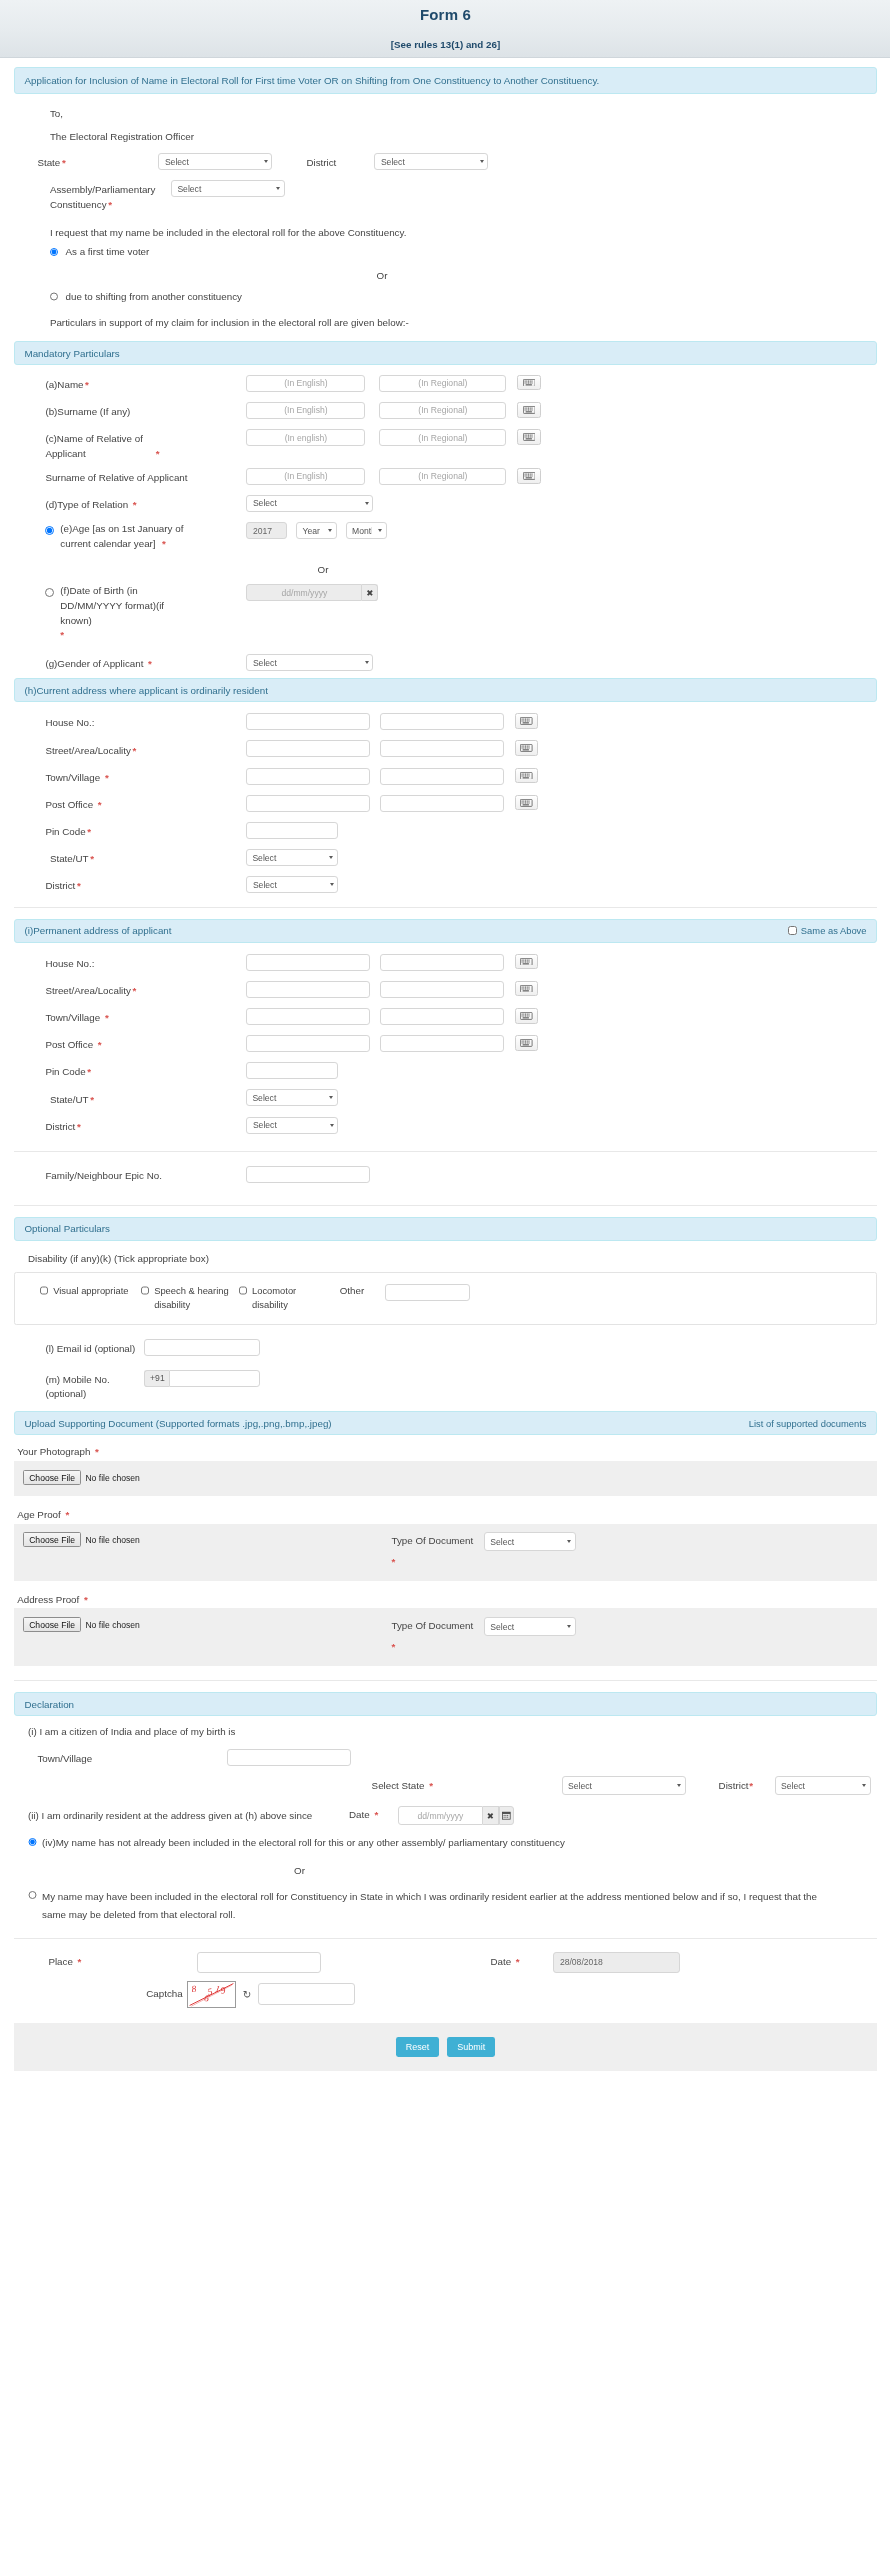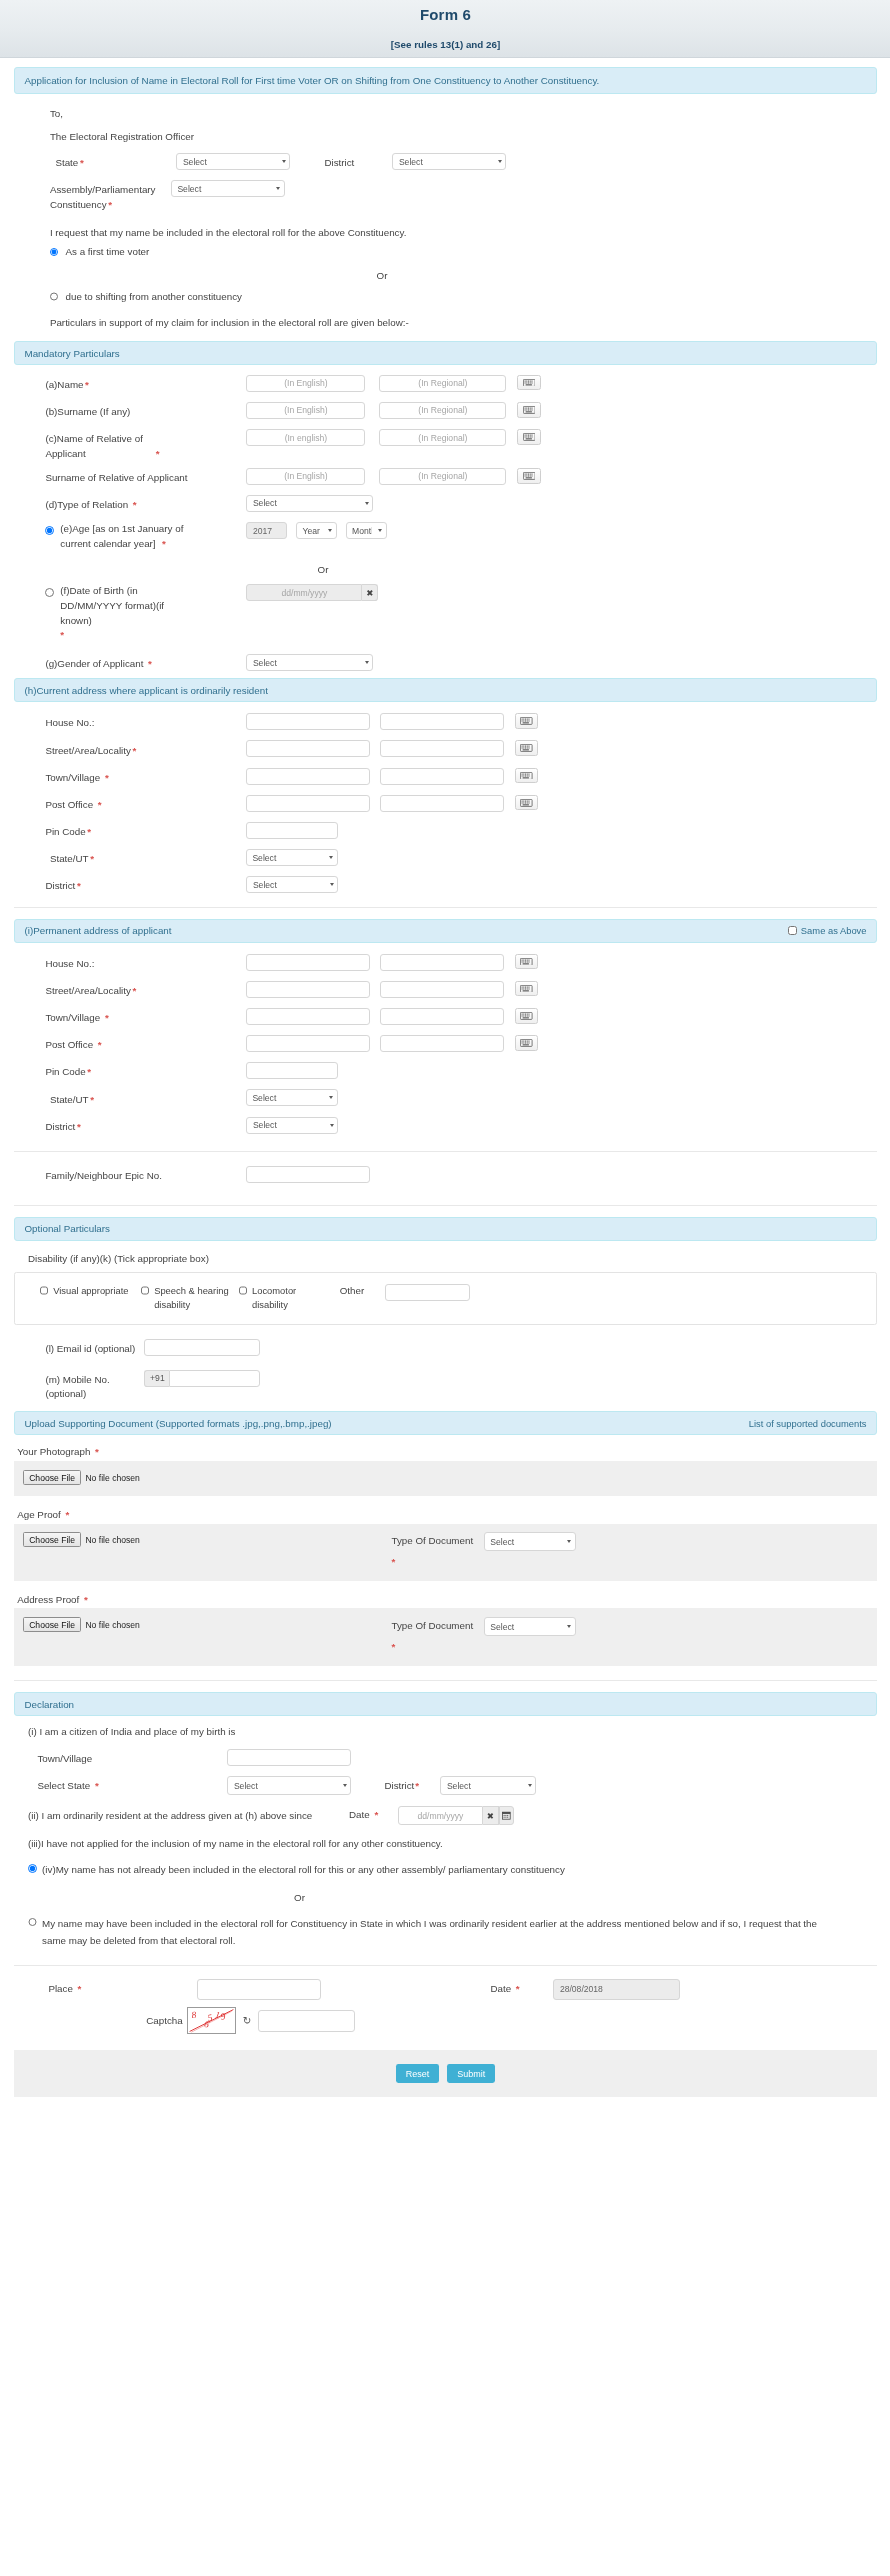--- a/index.html
+++ b/index.html
@@ -223,21 +223,21 @@
   <div class="body-wrap">
 
     <div class="notice-bar">Application for Inclusion of Name in Electoral Roll for First time Voter OR on Shifting from One Constituency to Another Constituency.</div>
 
     <div class="inner">
 
       <div class="to-line">To,</div>
       <div class="ero-line">The Electoral Registration Officer</div>
 
       <div class="row" style="margin-top:11px;">
-        <div class="lbl" style="width:121px;flex:0 0 121px;margin-left:29px;">
+        <div class="lbl" style="width:121px;flex:0 0 121px;margin-left:11px;">
           <span>State</span><span class="req">*</span>
         </div>
         <div class="selwrap">
           <select class="sel" style="width:114px;">
             <option>Select</option>
           </select><span class="caret"></span>
         </div>
         <div class="lbl" style="width:102px;flex:0 0 102px;padding-left:34px;">District</div>
         <div class="selwrap">
           <select class="sel" style="width:114px;">
@@ -878,21 +878,21 @@
     </div>
 
     <div class="inner" style="padding-left:17px;">
       <div class="decl-txt" style="margin-left:1.6px;margin-top:7.8px;">(i) I am a citizen of India and place of my birth is</div>
 
       <div class="row" style="margin-top:9.4px;">
         <div class="lbl" style="margin-left:11px;width:190px;flex:0 0 190px;">Town/Village</div>
         <input class="inp" style="width: 124px;">
       </div>
 
-      <div class="row" style="margin-top:9.4px;">
+      <div class="row" style="margin-top:9.4px;justify-content:flex-end;">
         <div class="lbl" style="margin-left:11px;width:190px;flex:0 0 190px;">
           <span>Select State</span><span class="req" style="padding-left:4.7px;">*</span>
         </div>
         <div class="selwrap">
           <select class="sel" style="width:124px;height:19px;">
             <option>Select</option>
           </select><span class="caret"></span>
         </div>
         <div class="lbl" style="padding-left:33px;width:89px;flex:0 0 89px;">
           <span>District</span><span class="req" style="padding-left:0.8px;">*</span>
@@ -922,21 +922,20 @@
                   <rect x="6.6" y="5" width="1.4" height="1.2"></rect>
                   <rect x="2" y="7.3" width="1.4" height="1.2"></rect>
                   <rect x="4.3" y="7.3" width="1.4" height="1.2"></rect>
                   <rect x="6.6" y="7.3" width="1.4" height="1.2"></rect>
                 </g>
               </svg>
           </div>
         </div>
       </div>
 
-      <div class="decl-txt" style="margin-left:1.6px;margin-top:11px;">(iii)I have not applied for the inclusion of my name in the electoral roll for any other constituency.</div>
 
       <div style="margin-left:1.6px;margin-top:10.2px;display:flex;align-items:flex-start;gap:5.5px;">
         <input type="radio" name="decl-inclusion" class="radio" checked="" style="margin-top: 2.4px;">
         <span style="font-size:9.8px;color:#444;line-height:1.6;">(iv)My name has not already been included in the electoral roll for this or any other assembly/ parliamentary constituency</span>
       </div>
 
       <div class="or-line" style="margin-top:14px;margin-right:298px;">Or</div>
 
       <div style="margin-left:1.6px;margin-top:12.5px;display:flex;align-items:flex-start;gap:5.5px;">
         <input type="radio" name="decl-inclusion" class="radio" style="margin-top: 2.4px;">

